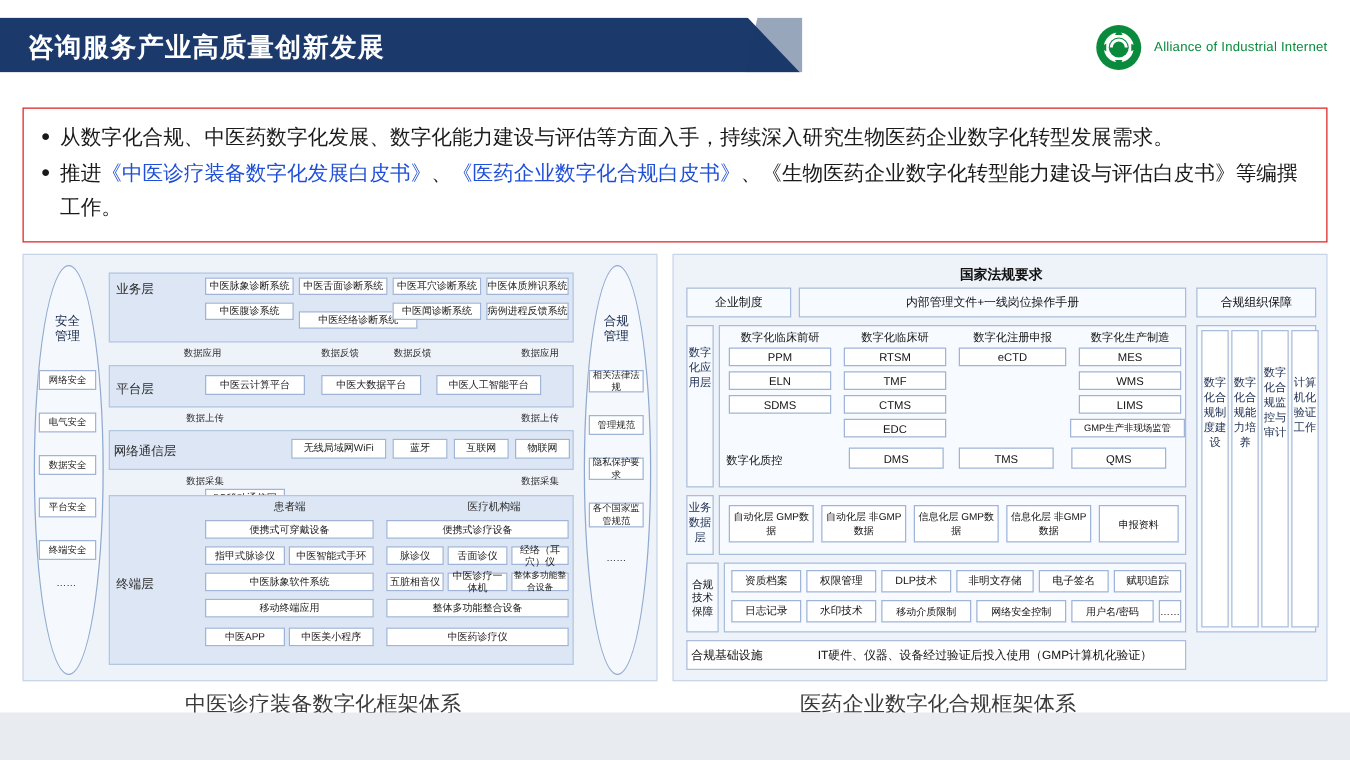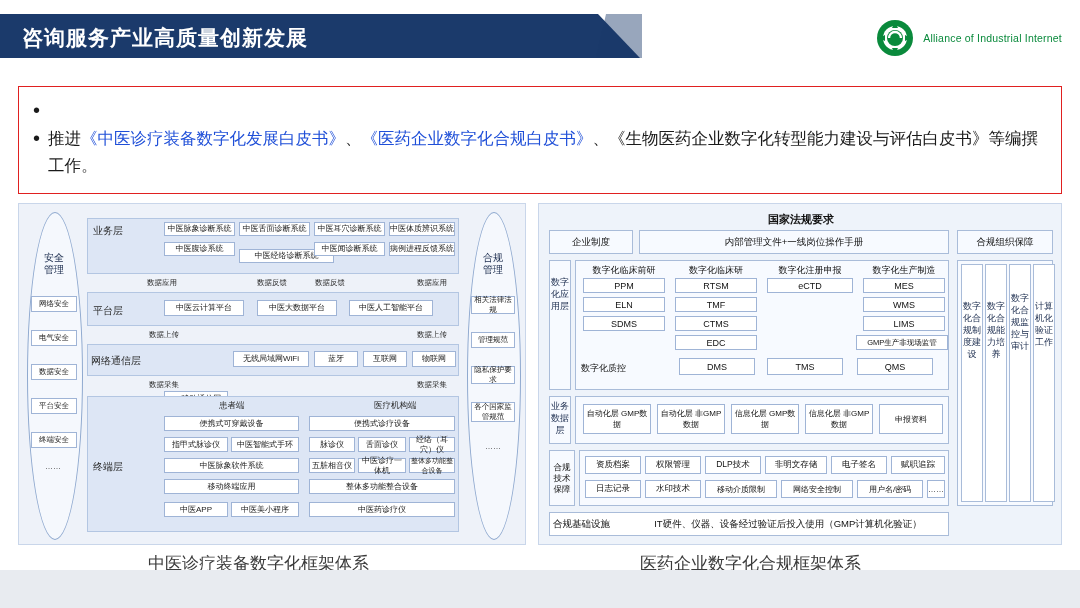--- a/index.html
+++ b/index.html
@@ -72,20 +72,21 @@
     </svg>
     <div>
       <div class="logo-txt-en">Alliance of Industrial Internet</div>
     </div>
   </div>
 </div>
 
 <div class="bulletbox">
   <div class="bullet">
     <span class="dot">•</span>
+    <span>从数字化合规、中医药数字化发展、数字化能力建设与评估等方面入手，持续深入研究生物医药企业数字化转型发展需求。</span>
   </div>
   <div class="bullet">
     <span class="dot">•</span>
     <span>
       <span>推进</span><span class="blue">《中医诊疗装备数字化发展白皮书》</span><span>、</span><span class="blue">《医药企业数字化合规白皮书》</span><span>、《生物医药企业数字化转型能力建设与评估白皮书》等编撰工作。</span>
     </span>
   </div>
 </div>
 
 <div class="diagram">

